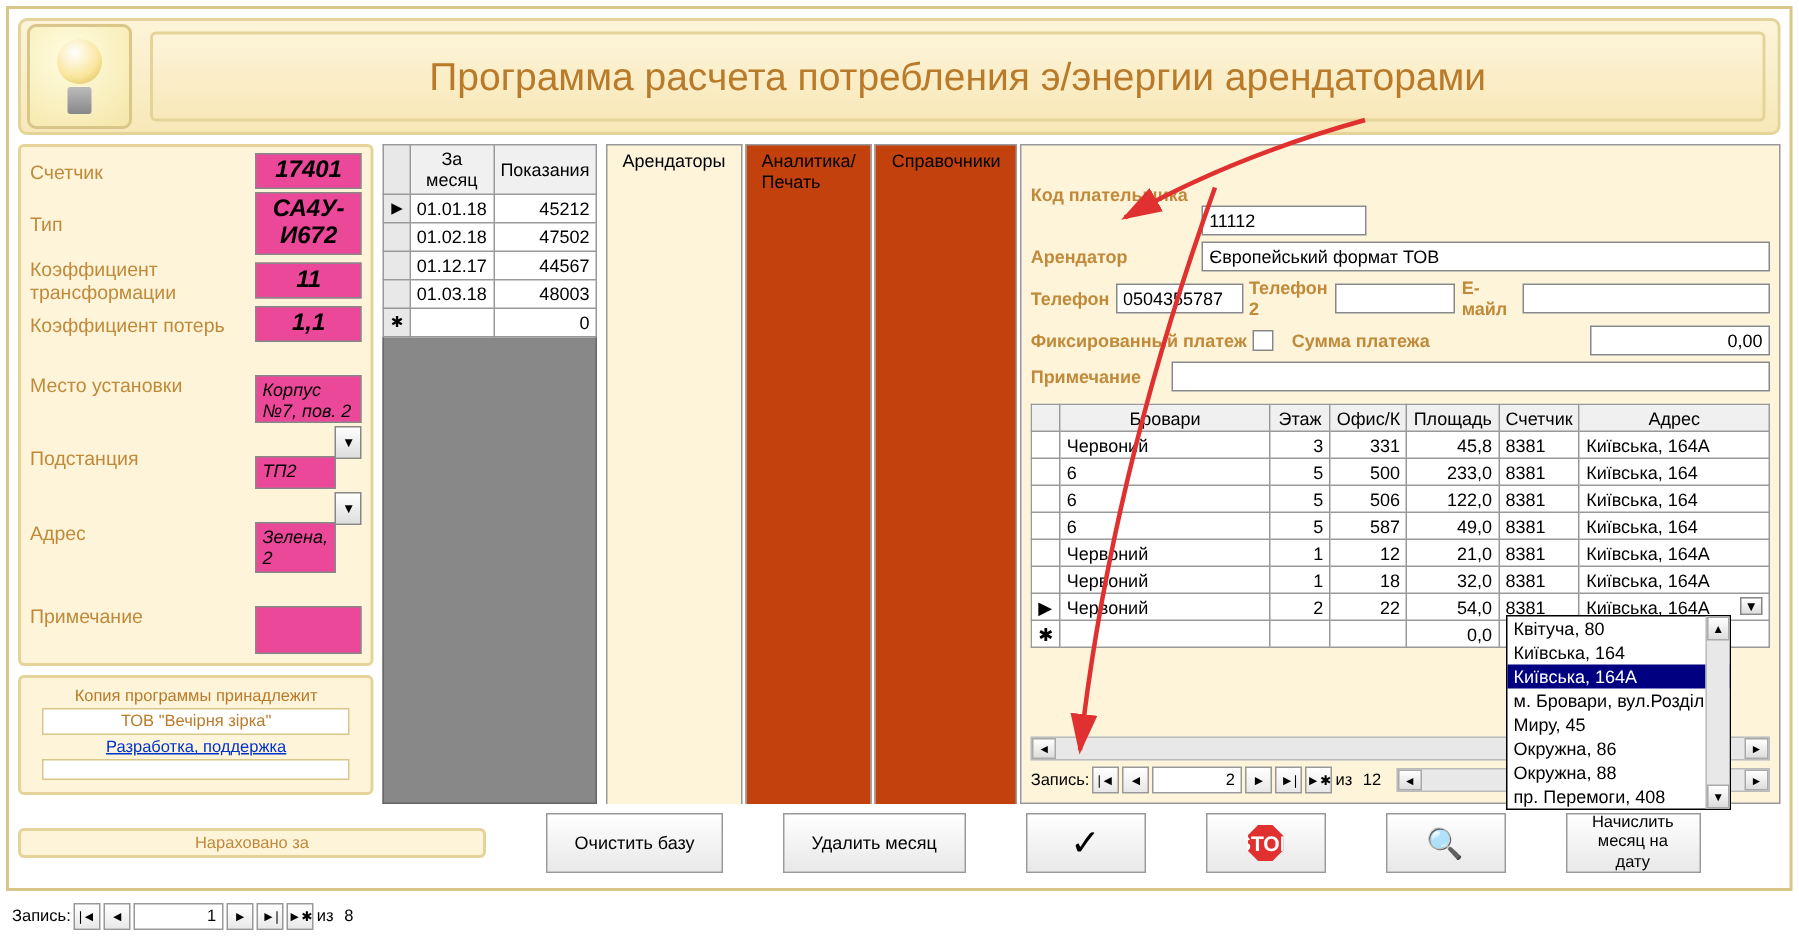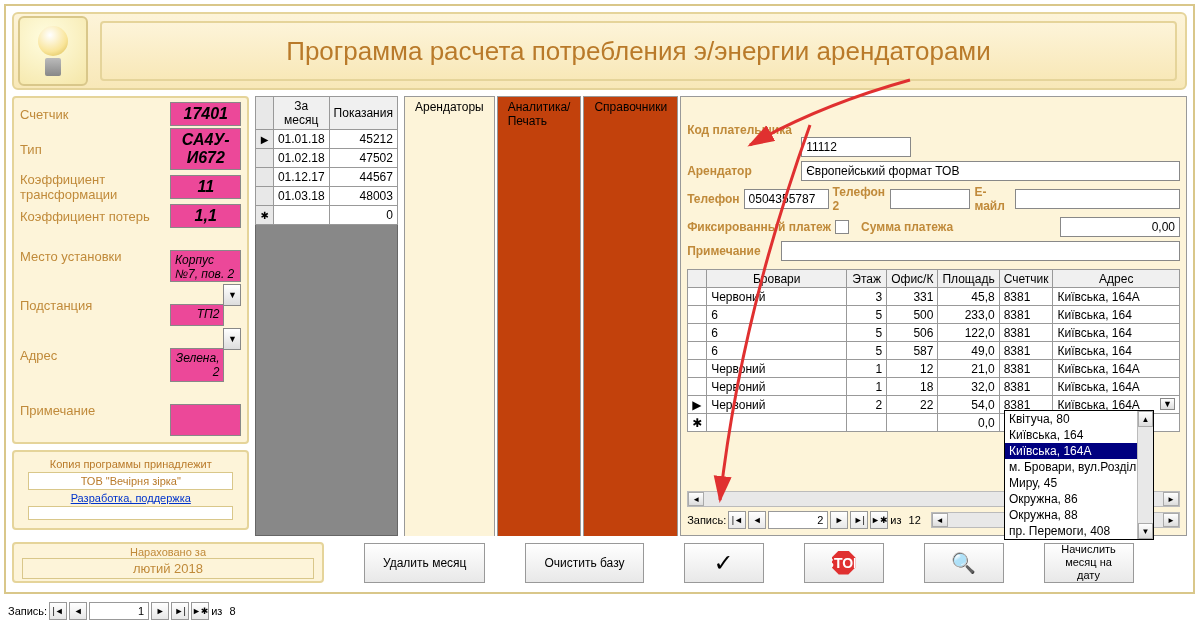--- a/index.html
+++ b/index.html
@@ -14,21 +14,21 @@
 .title-text { font-size: 26px; color: #b97a2a; font-weight: 500; }
 .main-row { display: flex; gap: 6px; height: 440px; }
 .left-col { width: 345px; }
 .meter-panel { border: 2px solid #e5d49a; background: #fdf4d9; border-radius: 4px; padding: 4px 6px; }
 .mrow { display: flex; align-items: center; margin-bottom: 2px; }
 .mlabel { width: 150px; font-size: 13px; color: #c08a3a; }
 .mval-box { flex: 1; border: 1px solid #888; background: #ec4899; padding: 2px 4px; font-size: 14px; text-align: center; min-height: 22px; font-style: italic; }
 .mval-big { font-size: 16px; font-weight: bold; }
 .mval-left { text-align: left; font-size: 12px; margin-top: 20px; }
 .mval-combo { display: flex; }
-.mval-combo .mval-box { text-align: right; }
+.mval-combo .mval-box { text-align: left; }
 .combo-btn { width: 18px; height: 22px; border: 1px solid #888; background: linear-gradient(#fff,#ddd); font-size: 9px; display:flex; align-items:center; justify-content:center; margin-left:-1px;}
 .credits { margin-top: 6px; border: 2px solid #e5d49a; border-radius: 4px; padding: 6px; text-align: center; font-size: 11px; color: #b97a2a; background: #fdf4d9;}
 .credits .cbox { border: 1px solid #d9c78a; margin: 2px 8px; padding: 2px; background:#fff; }
 .credits .link { color: #0033cc; text-decoration: underline; }
 .mid-col { width: 195px; display: flex; flex-direction: column; }
 .grid-table { border-collapse: collapse; font-size: 12px; width: 100%; background:#fff;}
 .grid-table th, .grid-table td { border: 1px solid #999; padding: 2px 4px; height: 18px; }
 .grid-table th { background: #f0f0f0; font-weight: normal; }
 .grid-table .rowsel { width: 16px; background: #e8e8e8; text-align:center; font-size:10px;}
 .mid-bottom { flex:1; background:#888; border:1px solid #666; border-top:none;}
@@ -316,24 +316,23 @@
               <div class="sbtn">►</div>
             </div>
         </div>
       </div>
     </div>
   </div>
 
   <div class="bottom-bar">
     <div class="accrual">
       <div class="al">Нараховано за</div>
-      <div class="av">лютий 2018</div>
-    </div>
+    </div>
+    <div class="bbtn">Очистить базу</div>
     <div class="bbtn">Удалить месяц</div>
-    <div class="bbtn">Очистить базу</div>
     <div class="bbtn icon">
         <span class="check-icon">✓</span>
       </div>
     <div class="bbtn icon">
         <span class="stop-icon">
           <span>STOP</span>
         </span>
       </div>
     <div class="bbtn icon">
         <span>🔍</span>

